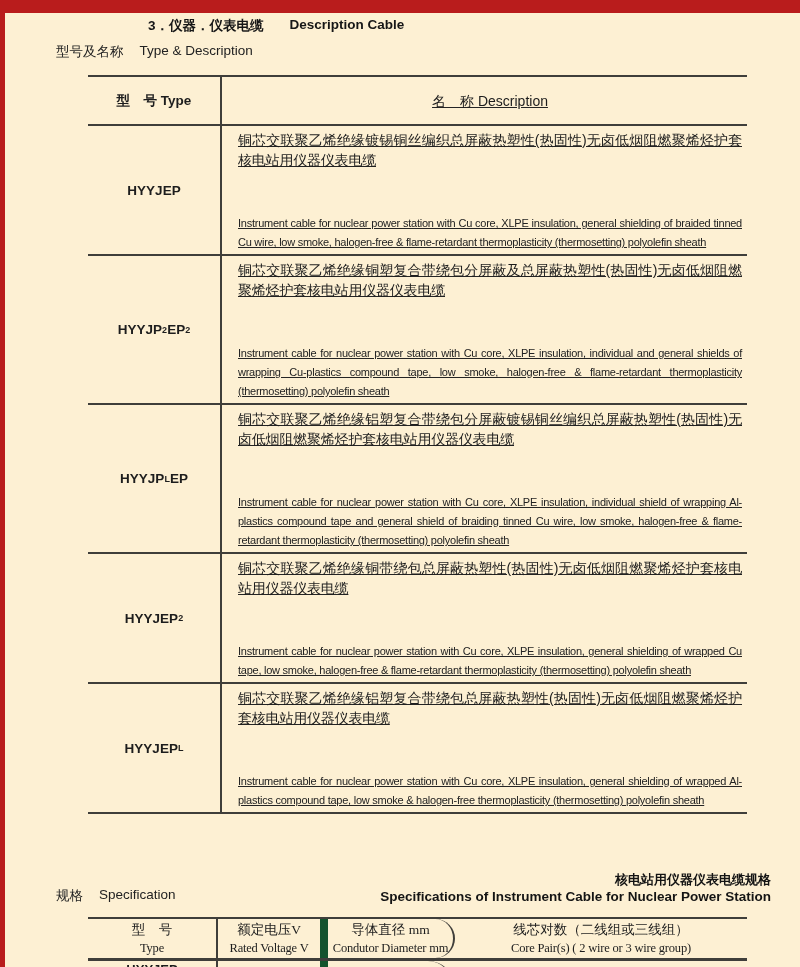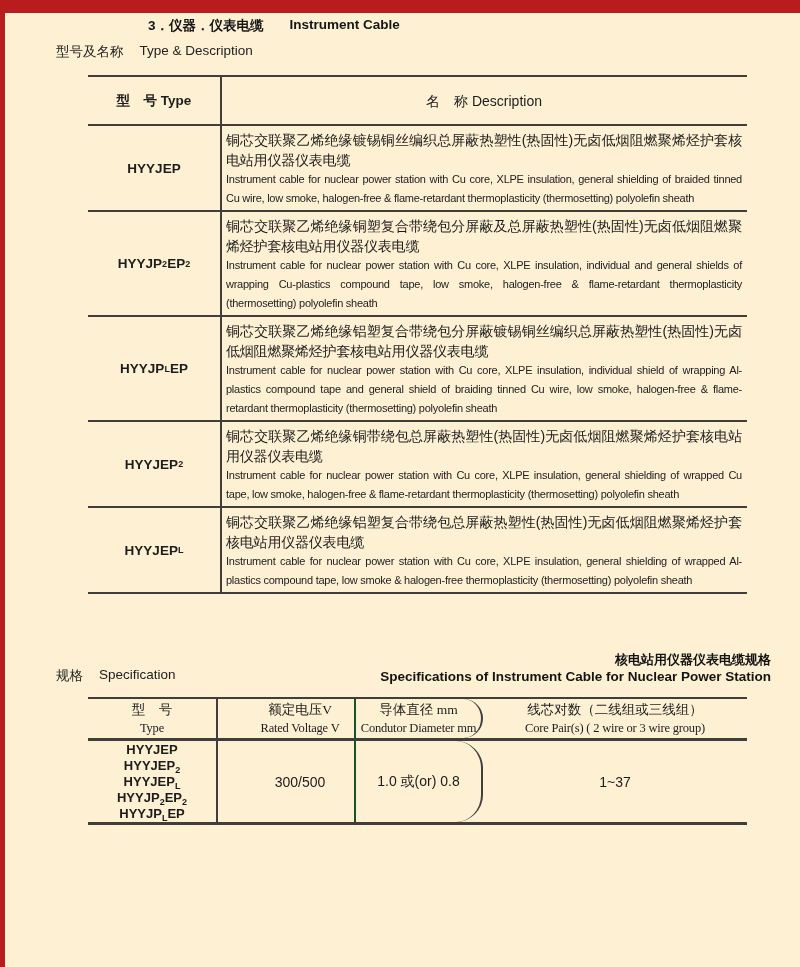--- a/index.html
+++ b/index.html
@@ -18,58 +18,58 @@
   .section-head.second .head-right { margin-top:10px; }
   .head-right .cn { font-weight:bold; font-size:13px; line-height:17px; color:#141414; }
   .head-right .en { font-weight:bold; font-size:13.5px; line-height:17px; color:#141414; }
 
   
   .tbl1 { margin:14px 0 0 83px; width:659px; border-top:2px solid #3f3e3a; }
   .t1row { display:flex; border-bottom:2px solid #3f3e3a; }
   .t1row .c-type { width:134px; flex:0 0 134px; border-right:2px solid #3f3e3a;
                    display:flex; align-items:center; justify-content:center;
                    font-size:13.5px; font-weight:600; color:#1d1d1d; }
-  .t1row .c-desc { flex:1; padding:4px 5px 2px 4px; }
+  .t1row .c-desc { flex:1; padding:4px 5px 2px 16px;text-decoration:underline; }
   .t1row.hdr { min-height:49px;justify-content:center; }
   .t1row.hdr .c-desc { display:flex; align-items:center; justify-content:center; }
   .hdr-cell { font-size:14px; color:#1d1d1d; font-weight:normal; }
   .t1row.r1 { min-height:82px; }
   .t1row.r2 { min-height:101px; }
   .t1row.r3 { min-height:100px; }
   .t1row.r4 { min-height:80px; }
   .t1row.r5 { min-height:79px; }
   .desc-cn { font-size:14px; line-height:20px; letter-spacing:-0.2px; color:#1c1c1c; text-align:justify; }
-  .desc-en { font-size:11px; line-height:19px; letter-spacing:-0.25px; color:#222; text-align:justify; }
+  .desc-en { font-size:11px; line-height:19px; letter-spacing:-0.25px; color:#222; text-align:justify;margin-top:44px; }
 
   
   .tbl2 { margin:12px 0 0 83px; width:659px; border-top:2px solid #3f3e3a; }
   .t2hdr { display:flex; min-height:42px; border-bottom:3px solid #3f3e3a;font-family:Liberation Serif, serif; }
   .t2body { display:flex; min-height:78px; border-bottom:3px solid #3f3e3a; }
   .t2c { display:flex; flex-direction:column; align-items:center; justify-content:center; text-align:center; }
   .t2c.w1 { width:130px; flex:0 0 130px; border-right:2px solid #3f3e3a; }
-  .t2c.w2 { width:110px; flex:0 0 110px; border-right:2px solid #14532d;margin-left:28px; }
+  .t2c.w2 { width:110px; flex:0 0 110px; border-right:8px solid #14532d; }
   .t2c.w3 { width:127px; flex:0 0 127px; border-right:2px solid #3f3e3a;border-radius:27px; }
   .t2c.w4 { flex:1; }
   .t2hdr .cn { font-size:13.5px; line-height:19px; color:#1d1d1d; }
   .t2hdr .en { font-size:12.5px; line-height:18px; letter-spacing:-0.2px; color:#1d1d1d; }
   .type-stack { padding-top:1px; }
   .type-line { font-size:13px; line-height:16px; font-weight:600; color:#1c1c1c; text-align:center; }
   .t2val { font-size:14px; color:#1c1c1c; }
 
   sub { font-size:9px; line-height:0; vertical-align:-3px; }
 </style>
 </head>
 <body>
 
 <div class="page">
   <div class="sheet">
 
     <div class="doc-title">
       <span>3．仪器．仪表电缆</span>
-      <span>Instrument Cable</span>
+      <span>Description Cable</span>
     </div>
 
     <div class="section-head first">
       <div class="head-label">
         <span>型号及名称</span>
         <span>Type &amp; Description</span>
       </div>
     </div>
 
     <div class="tbl1">

